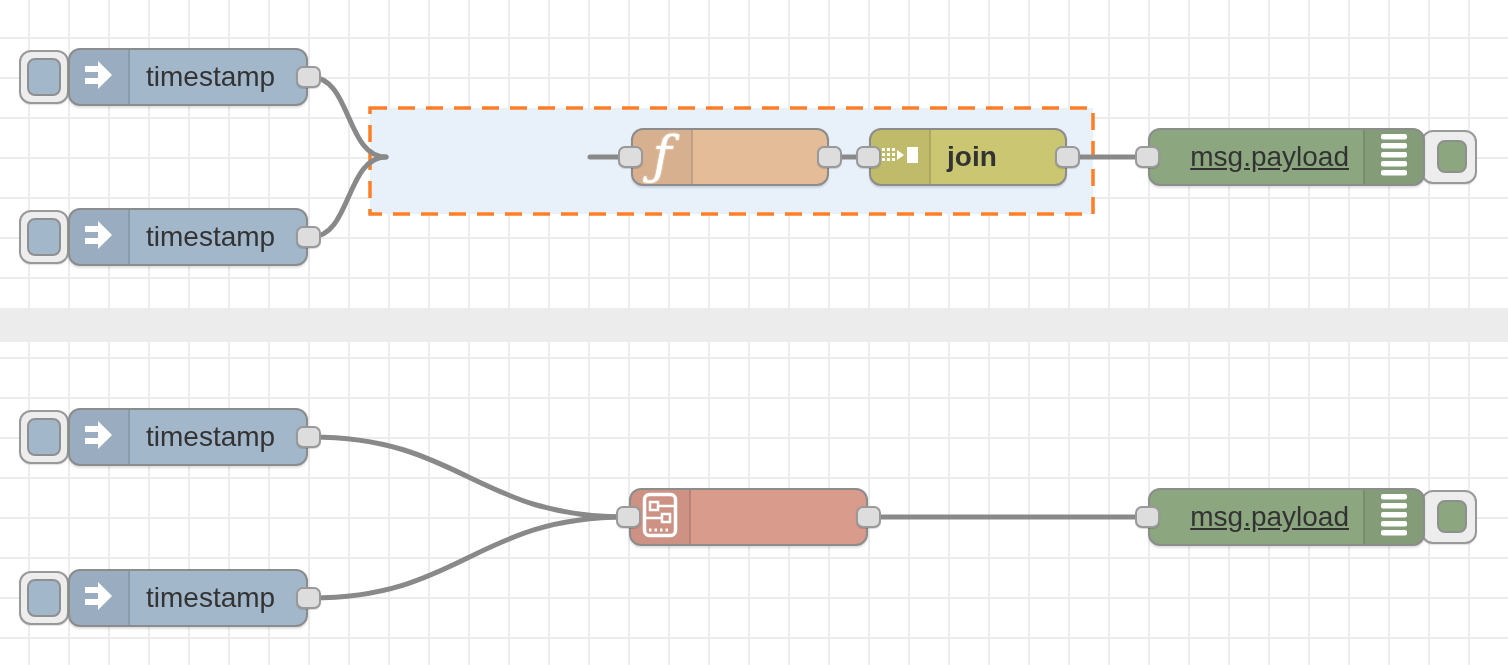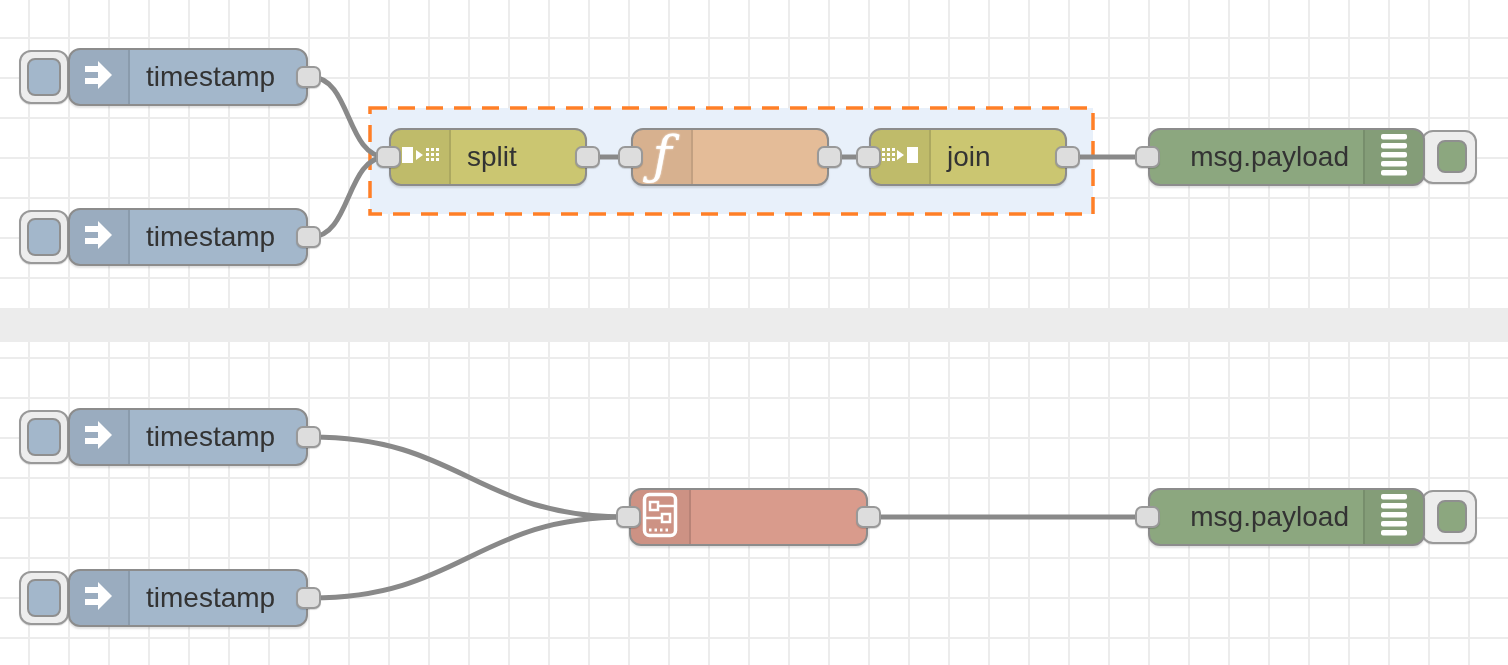--- a/index.html
+++ b/index.html
@@ -32,21 +32,21 @@
     display: flex; align-items: center; justify-content: center;
   }
   .icon-region.left  { left: 0;  border-right: 2px solid rgba(0,0,0,0.10); border-radius: 10px 0 0 10px; }
   .icon-region.right { right: 0; border-left:  2px solid rgba(0,0,0,0.10); border-radius: 0 10px 10px 0; }
   .node-label {
     position: absolute; top: 0; bottom: 0;
     display: flex; align-items: center;
     font-size: 28px; color: #333; white-space: nowrap;
   }
   .node-label.left  { left: 76px; right: 10px; justify-content: flex-start; }
-  .node-label.right { left: 8px; right: 74px; justify-content: flex-end; }
+  .node-label.right { left: 8px; right: 74px; justify-content: flex-end; text-decoration: underline; }
   .port {
     position: absolute; box-sizing: border-box;
     width: 25px; height: 22px; border-radius: 7px;
     background: #dddddd; border: 2px solid #999999;
     box-shadow: 0 1px 1px rgba(0,0,0,0.15);
   }
   .port.in  { left: -15px; }
   .port.out { right: -15px; }
   .btn-outer {
     position: absolute; box-sizing: border-box;
@@ -101,49 +101,29 @@
       <div class="icon-region left">
         <span><svg width="30" height="36" viewBox="0 0 30 36">
             <rect x="1" y="9" width="13" height="6" fill="#fff"></rect>
             <rect x="1" y="21" width="13" height="6" fill="#fff"></rect>
             <polygon points="14,4 28,18 14,32" fill="#fff"></polygon>
           </svg></span>
       </div>
       <div class="node-label left">timestamp</div>
       <div class="port out" style="top: 16px;"></div>
     </div>
-    <div class="node" style="left: 389px; top: 128px; width: 198px; height: 58px; background: rgb(203, 198, 113);">
-      <div class="icon-region left">
-        <span><svg width="38" height="26" viewBox="0 0 38 26">
-            <rect x="1" y="5" width="11" height="16" fill="#fff"></rect>
-            <polygon points="15,8 22,13 15,18" fill="#fff"></polygon>
-            <rect x="25" y="6" width="3" height="3" fill="#fff"></rect>
-            <rect x="25" y="11" width="3" height="3" fill="#fff"></rect>
-            <rect x="25" y="16" width="3" height="3" fill="#fff"></rect>
-            <rect x="30" y="6" width="3" height="3" fill="#fff"></rect>
-            <rect x="30" y="11" width="3" height="3" fill="#fff"></rect>
-            <rect x="30" y="16" width="3" height="3" fill="#fff"></rect>
-            <rect x="35" y="6" width="3" height="3" fill="#fff"></rect>
-            <rect x="35" y="11" width="3" height="3" fill="#fff"></rect>
-            <rect x="35" y="16" width="3" height="3" fill="#fff"></rect>
-          </svg></span>
-      </div>
-      <div class="node-label left">split</div>
-      <div class="port in" style="top: 16px;"></div>
-      <div class="port out" style="top: 16px;"></div>
-    </div>
     <div class="node" style="left: 631px; top: 128px; width: 198px; height: 58px; background: rgb(228, 188, 152);">
       <div class="icon-region left">
         <span class="fn-glyph">ƒ</span>
       </div>
       <div class="node-label left"></div>
       <div class="port in" style="top: 16px;"></div>
       <div class="port out" style="top: 16px;"></div>
     </div>
-    <div class="node" style="left: 869px; top: 128px; width: 198px; height: 58px; background: rgb(203, 198, 113);">
+    <div class="node" style="left: 869px; top: 128px; width: 198px; height: 58px; background: rgb(203, 198, 113); font-weight: bold;">
       <div class="icon-region left">
         <span><svg width="38" height="26" viewBox="0 0 38 26">
             <rect x="1" y="6" width="3" height="3" fill="#fff"></rect>
             <rect x="1" y="11" width="3" height="3" fill="#fff"></rect>
             <rect x="1" y="16" width="3" height="3" fill="#fff"></rect>
             <rect x="6" y="6" width="3" height="3" fill="#fff"></rect>
             <rect x="6" y="11" width="3" height="3" fill="#fff"></rect>
             <rect x="6" y="16" width="3" height="3" fill="#fff"></rect>
             <rect x="11" y="6" width="3" height="3" fill="#fff"></rect>
             <rect x="11" y="11" width="3" height="3" fill="#fff"></rect>

